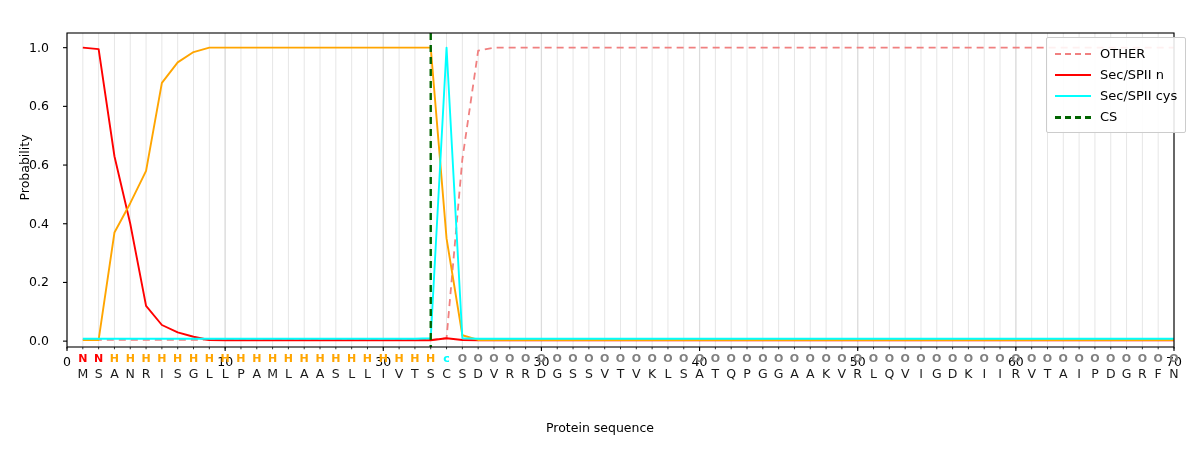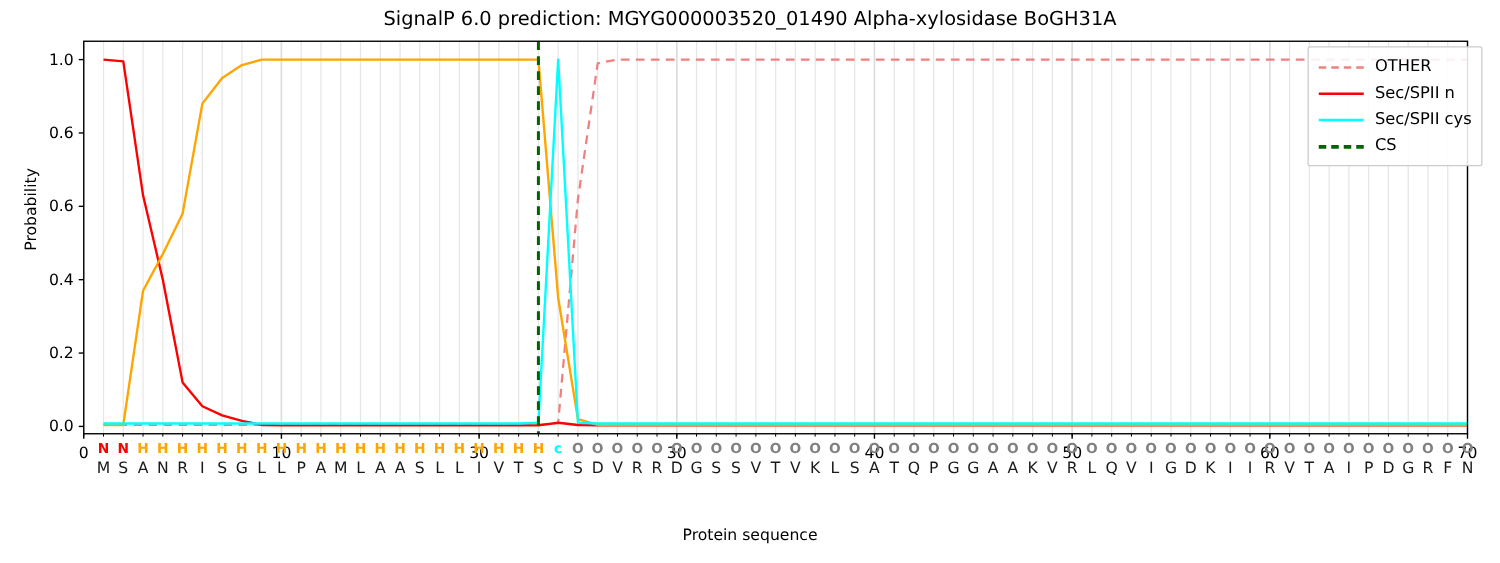--- a/index.html
+++ b/index.html
@@ -47,21 +47,21 @@
     top: 420px;
     width: 1200px;
     text-align: center;
     font-size: 12.5px;
     color: #000000;
   }
   .ytick-label {
     position: absolute;
     right: 0;
     width: 40px;
-    text-align: right;
+    text-align: center;
     font-size: 12.5px;
     color: #000000;
     transform: translateY(-8px);
   }
   .xtick-label {
     position: absolute;
     top: 0;
     width: 40px;
     margin-left: -20px;
     text-align: center;
@@ -132,21 +132,20 @@
     font-size: 13px;
     color: #000000;
     white-space: nowrap;
   }
 </style>
 </head>
 <body>
 
 <div id="figure">
 
-  <div id="chart-title">SignalP 6.0 prediction: MGYG000003520_01490 Alpha-xylosidase BoGH31A</div>
   <div id="ylabel">Probability</div>
   <div id="xlabel">Protein sequence</div>
 
   <div id="yticks-layer">
       <div class="ytick-label" style="top: 341.131px; left: 19px; right: auto;">0.0</div>
       <div class="ytick-label" style="top: 282.439px; left: 19px; right: auto;">0.2</div>
       <div class="ytick-label" style="top: 223.748px; left: 19px; right: auto;">0.4</div>
       <div class="ytick-label" style="top: 165.056px; left: 19px; right: auto;">0.6</div>
       <div class="ytick-label" style="top: 106.364px; left: 19px; right: auto;">0.6</div>
       <div class="ytick-label" style="top: 47.6729px; left: 19px; right: auto;">1.0</div>

